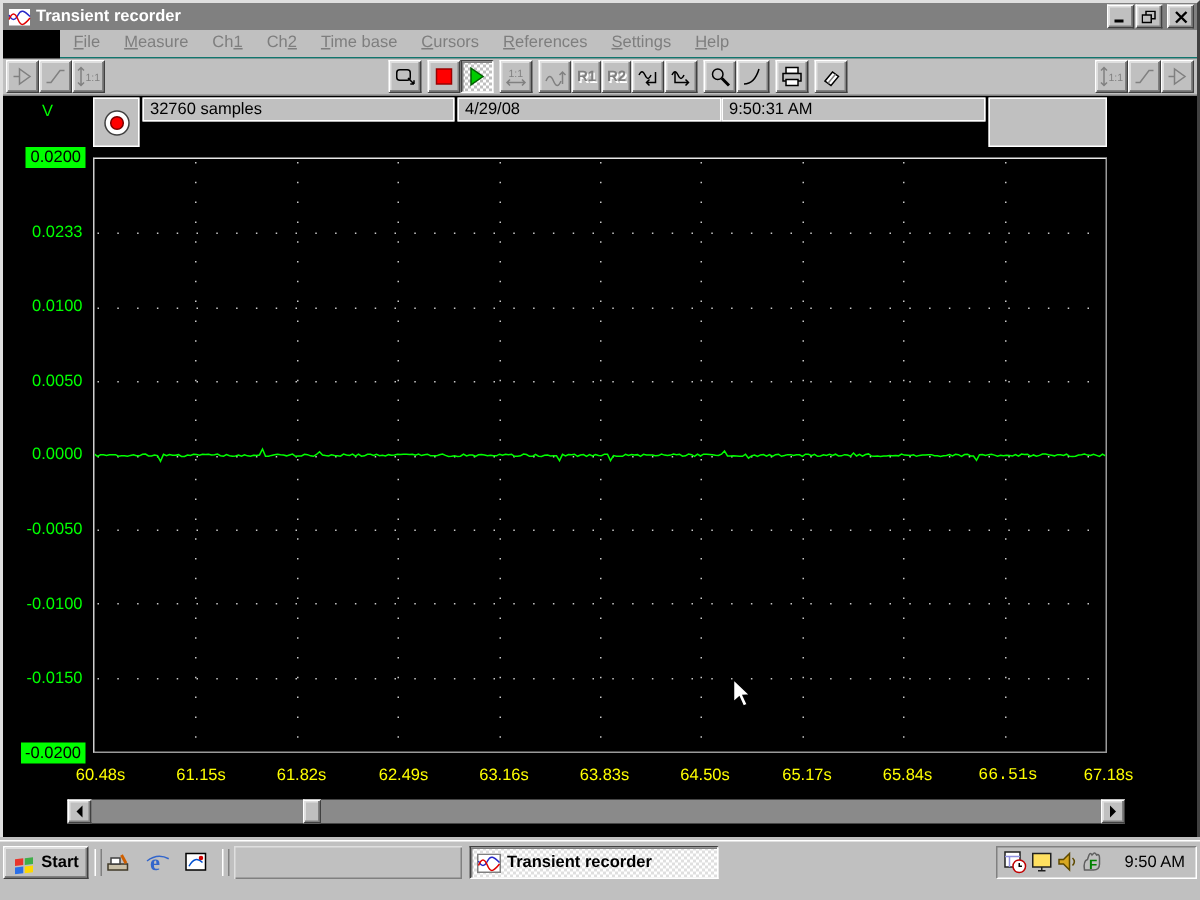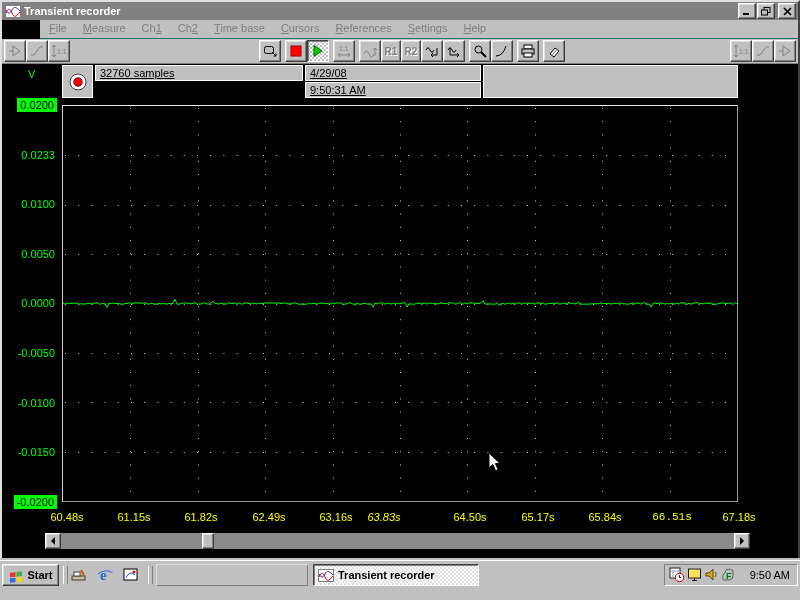--- a/index.html
+++ b/index.html
@@ -34,21 +34,21 @@
     background-color:#dfdfdf;
     background-image:conic-gradient(#fff 90deg,#c0c0c0 90deg 180deg,#fff 180deg 270deg,#c0c0c0 270deg);
     background-size:4px 4px;}
   .embossed{color:#808080;text-shadow:1px 1px 0 #fff;font-size:10px;font-weight:bold;}
   
   .client{position:relative;flex:1;background:#000;overflow:hidden;}
   .v-unit{position:absolute;left:26px;top:4px;color:#00ff00;}
   .infobar{position:absolute;left:60px;top:1px;width:676px;height:33px;display:flex;}
   .rec-panel{width:31px;height:33px;background:#c0c0c0;border:1px solid #fff;box-sizing:border-box;
     display:flex;align-items:center;justify-content:center;margin-right:2px;}
-  .info-col{display:flex;flex-direction:column;margin-right:2px;text-decoration:underline;}
+  .info-col{display:flex;flex-direction:row;margin-right:2px;}
   .info-cell{background:#c0c0c0;border:1px solid #fff;box-sizing:border-box;height:16px;
     line-height:14px;padding-left:4px;}
   .info-cell.top{margin-bottom:1px;}
   .col1 .info-cell{width:208px;}
   .col2 .info-cell{width:176px;}
   .info-filler{flex:1;background:#c0c0c0;border:1px solid #fff;box-sizing:border-box;height:33px;}
   .plot{position:absolute;left:60px;top:41px;width:676px;height:397px;box-sizing:border-box;
     border:1px solid;border-color:#e8e8e8 #9a9a9a #9a9a9a #cfcfcf;background:#000;}
   .ytick{position:absolute;right:743px;transform:translateY(-50%);color:#00ff00;white-space:nowrap;}
   .ytick.hl{background:#00ff00;color:#000;padding:1px 3px;right:741px;}
@@ -297,21 +297,21 @@
             <line x1="2" y1="346.5" x2="674" y2="346.5" stroke="#c8c8c8" stroke-width="1" stroke-dasharray="1 12.2"></line>
             <polyline points="0,196.8 2,198.2 4,197.2 6,197.2 8,197.6 10,197.2 12,197.2 14,197.1 16,198.1 18,197.8 20,197.9 22,198.2 24,197.6 26,197.2 28,197.8 30,197.9 32,196.9 34,196.7 36,198.0 38,198.0 40,197.3 42,197.7 44,201.5 46,196.9 48,197.8 50,197.0 52,197.5 54,197.5 56,197.1 58,198.3 60,198.3 62,197.4 64,197.6 66,196.9 68,197.0 70,197.5 72,196.8 74,197.0 76,196.8 78,197.3 80,197.2 82,196.7 84,197.8 86,198.1 88,197.1 90,197.8 92,198.2 94,198.0 96,197.3 98,198.1 100,197.2 102,197.9 104,198.1 106,197.5 108,197.6 110,197.3 112,193.3 114,198.2 116,198.2 118,197.6 120,197.1 122,196.9 124,197.2 126,197.4 128,197.9 130,197.3 132,196.7 134,198.2 136,198.0 138,198.0 140,196.9 142,197.1 144,197.9 146,198.2 148,197.0 150,195.2 152,197.3 154,197.7 156,198.0 158,197.2 160,197.7 162,197.8 164,198.1 166,196.7 168,197.3 170,197.6 172,196.7 174,198.1 176,196.8 178,198.1 180,197.9 182,196.9 184,196.8 186,197.7 188,196.9 190,197.8 192,197.5 194,198.0 196,197.1 198,197.5 200,197.4 202,196.9 204,197.0 206,196.9 208,196.9 210,197.0 212,196.8 214,197.5 216,196.7 218,197.7 220,197.2 222,196.8 224,197.8 226,197.8 228,197.9 230,197.2 232,196.7 234,197.6 236,198.3 238,198.1 240,197.8 242,198.3 244,198.1 246,196.7 248,198.0 250,197.4 252,197.3 254,198.2 256,197.2 258,197.0 260,197.3 262,197.8 264,197.5 266,197.9 268,197.9 270,196.8 272,197.5 274,196.8 276,197.2 278,196.9 280,198.2 282,198.1 284,197.9 286,196.7 288,197.0 290,198.2 292,198.2 294,196.9 296,198.1 298,198.3 300,197.5 302,197.4 304,198.0 306,197.8 308,197.9 310,201.1 312,196.9 314,198.0 316,197.0 318,197.1 320,196.8 322,198.2 324,197.3 326,197.0 328,198.2 330,197.0 332,198.0 334,197.0 336,197.7 338,197.8 340,196.8 342,196.8 344,201.1 346,197.7 348,198.1 350,198.1 352,198.2 354,196.9 356,197.7 358,197.0 360,197.4 362,197.1 364,198.2 366,196.9 368,197.3 370,197.3 372,197.4 374,197.9 376,197.7 378,196.7 380,197.4 382,197.7 384,197.4 386,196.7 388,197.1 390,196.8 392,198.1 394,197.9 396,196.7 398,197.1 400,198.3 402,196.7 404,198.0 406,196.8 408,196.9 410,197.0 412,197.2 414,197.5 416,197.7 418,196.8 420,194.6 422,198.0 424,198.0 426,197.9 428,198.0 430,198.1 432,198.2 434,196.8 436,199.4 438,197.9 440,197.4 442,198.3 444,197.3 446,197.0 448,198.1 450,197.0 452,198.2 454,197.1 456,196.8 458,198.2 460,197.7 462,197.1 464,197.1 466,197.7 468,197.2 470,197.2 472,198.3 474,196.8 476,196.9 478,197.8 480,196.9 482,198.2 484,198.0 486,197.2 488,197.6 490,196.9 492,197.7 494,196.8 496,198.0 498,197.9 500,197.1 502,197.4 504,198.1 506,196.0 508,198.0 510,196.9 512,198.1 514,197.0 516,196.6 518,198.0 520,198.2 522,198.0 524,198.3 526,198.0 528,198.0 530,197.7 532,197.9 534,197.6 536,197.9 538,196.7 540,197.4 542,197.5 544,197.7 546,197.2 548,198.2 550,197.6 552,197.4 554,197.4 556,197.1 558,197.1 560,197.8 562,197.8 564,198.3 566,197.9 568,197.7 570,197.0 572,198.0 574,196.9 576,197.1 578,198.2 580,197.0 582,196.8 584,198.0 586,198.0 588,200.9 590,197.1 592,197.0 594,197.7 596,197.1 598,196.9 600,197.4 602,198.1 604,197.5 606,197.9 608,197.5 610,197.6 612,198.0 614,197.1 616,198.1 618,196.7 620,197.0 622,196.8 624,198.3 626,197.3 628,198.2 630,197.6 632,196.7 634,196.7 636,197.2 638,197.5 640,197.9 642,197.1 644,197.1 646,197.6 648,196.8 650,198.2 652,198.3 654,198.1 656,197.3 658,197.1 660,196.7 662,197.4 664,197.7 666,196.9 668,197.6 670,198.3 672,196.7 674,197.9" fill="none" stroke="#00ff00" stroke-width="1"></polyline>
           </svg>
       </div>
 
       <span class="xtick" style="left:65px;">60.48s</span>
       <span class="xtick" style="left:132px;">61.15s</span>
       <span class="xtick" style="left:199px;">61.82s</span>
       <span class="xtick" style="left:267px;">62.49s</span>
       <span class="xtick" style="left:334px;">63.16s</span>
-      <span class="xtick" style="left:382px;font-style:italic;">63.83s</span>
+      <span class="xtick" style="left:401px;">63.83s</span>
       <span class="xtick" style="left:468px;">64.50s</span>
       <span class="xtick" style="left:536px;">65.17s</span>
       <span class="xtick" style="left:603px;">65.84s</span>
       <span class="xtick" style="left:670px;font-family:Liberation Mono, monospace;">66.51s</span>
       <span class="xtick" style="left:737px;">67.18s</span>
 
       <div class="hscroll">
         <span class="sb-btn left">
             <span class="arrow-l"></span>
           </span>

